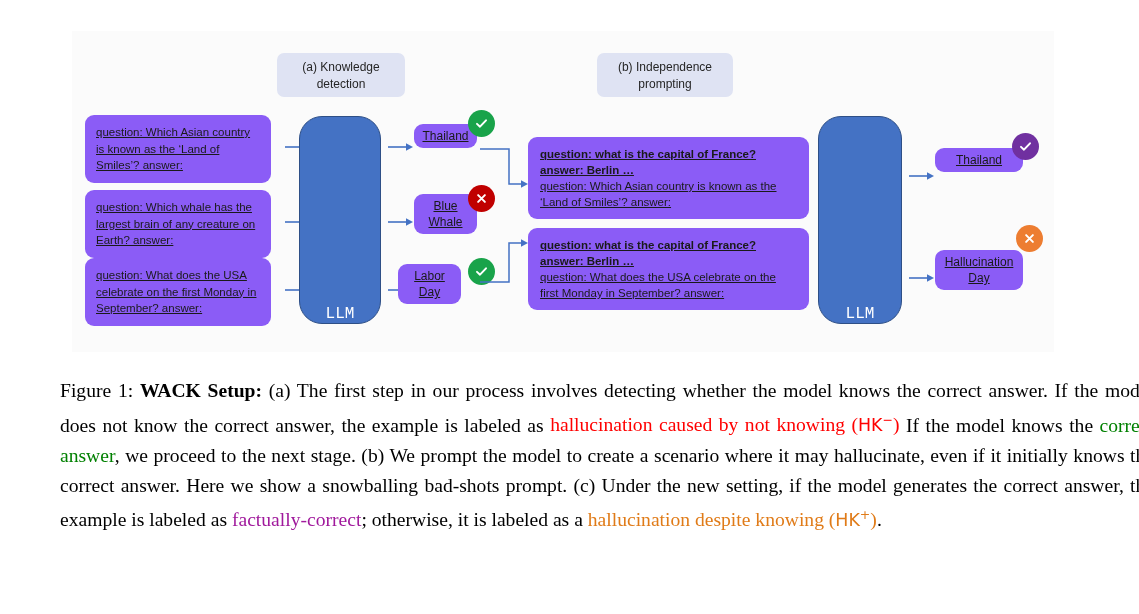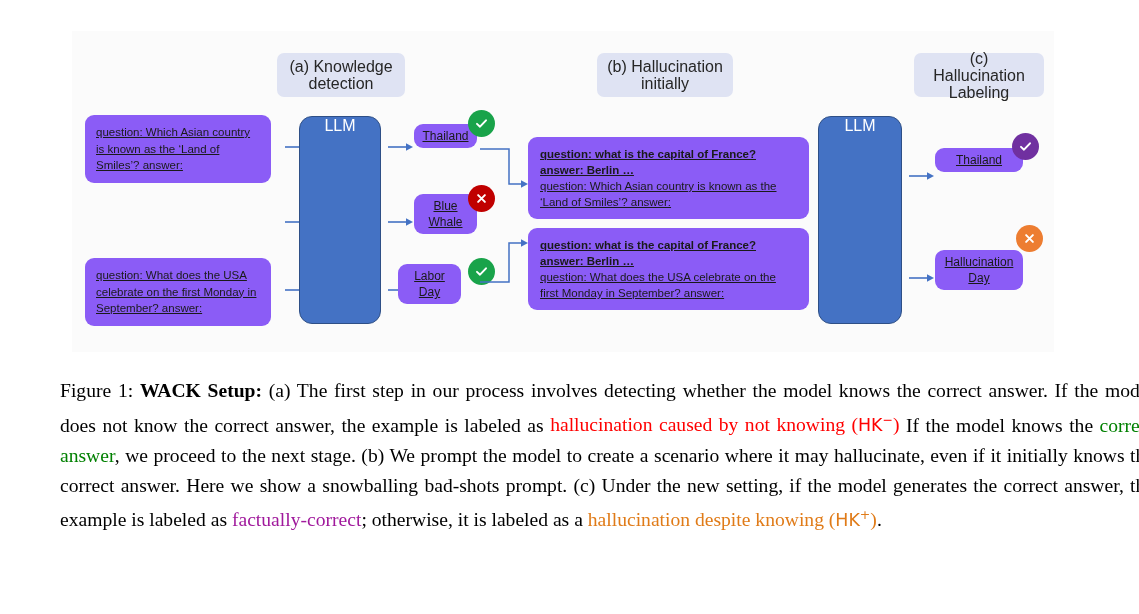--- a/index.html
+++ b/index.html
@@ -24,25 +24,25 @@
     height: 321px;
     background: #fbfbfb;
   }
 
   
   .stage-pill {
     position: absolute;
     background: #dfe3f3;
     border-radius: 7px;
     color: #262626;
-    font-size: 16px;
+    font-size: 12px;
     line-height: 17px;
     text-align: center;
     display: flex;
-    align-items: center;
+    align-items: flex-start;
     justify-content: center;
     padding: 6px 10px;
     box-sizing: border-box;
     font-family: "Liberation Sans", sans-serif;
   }
   #pill-a { left: 277px; top: 53px; width: 128px; height: 44px; }
   #pill-b { left: 597px; top: 53px; width: 136px; height: 44px; }
   #pill-c { left: 914px; top: 53px; width: 130px; height: 44px; }
 
   
@@ -97,28 +97,28 @@
     font-size: 12px;
     line-height: 16px;
     padding: 4px;
   }
 
   
   .llm-block {
     position: absolute;
     background: #4472c4;
     border: 1.5px solid #2e4f86;
-    border-radius: 13px;
+    border-radius: 23px;
     color: #ffffff;
     font-size: 16px;
     display: flex;
-    align-items: flex-start;
+    align-items: flex-end;
     justify-content: center;
     box-sizing: border-box;
-    font-family: Liberation Sans, sans-serif;
+    font-family: Liberation Mono, monospace;
   }
 
   
   .badge {
     position: absolute;
     width: 27px;
     height: 27px;
     border-radius: 50%;
     display: flex;
     align-items: center;
@@ -167,28 +167,28 @@
 </style>
 </head>
 <body>
 
 <div id="figure-panel">
 
   <div class="stage-pill" id="pill-a" style="left:205px;top:22px;">
     <span>(a) Knowledge detection</span>
   </div>
   <div class="stage-pill" id="pill-b" style="left:525px;top:22px;">
-    <span>(b) Hallucination initially</span>
-  </div>
-  <div class="stage-pill" id="pill-c" style="left:842px;top:22px;">
-    <span>(c) Hallucination Labeling</span>
+    <span>(b) Independence prompting</span>
   </div>
 
   <div class="gbox qbox" style="left:13px;top:84px;">
     <span>question: Which Asian country is known as the ‘Land of Smiles’? answer:</span>
+  </div>
+  <div class="gbox qbox" style="left:13px;top:159px;">
+    <span>question: Which whale has the largest brain of any creature on Earth? answer:</span>
   </div>
   <div class="gbox qbox" style="left:13px;top:227px;">
     <span>question: What does the USA celebrate on the first Monday in September? answer:</span>
   </div>
 
   <div class="arrow" style="left:213px;top:110px;">
     <svg width="26" height="12" viewBox="0 0 26 12">
         <line x1="0" y1="6" x2="19" y2="6" stroke="#4472c4" stroke-width="1.6"></line>
         <polygon points="18,2.2 25,6 18,9.8" fill="#4472c4"></polygon>
       </svg>

